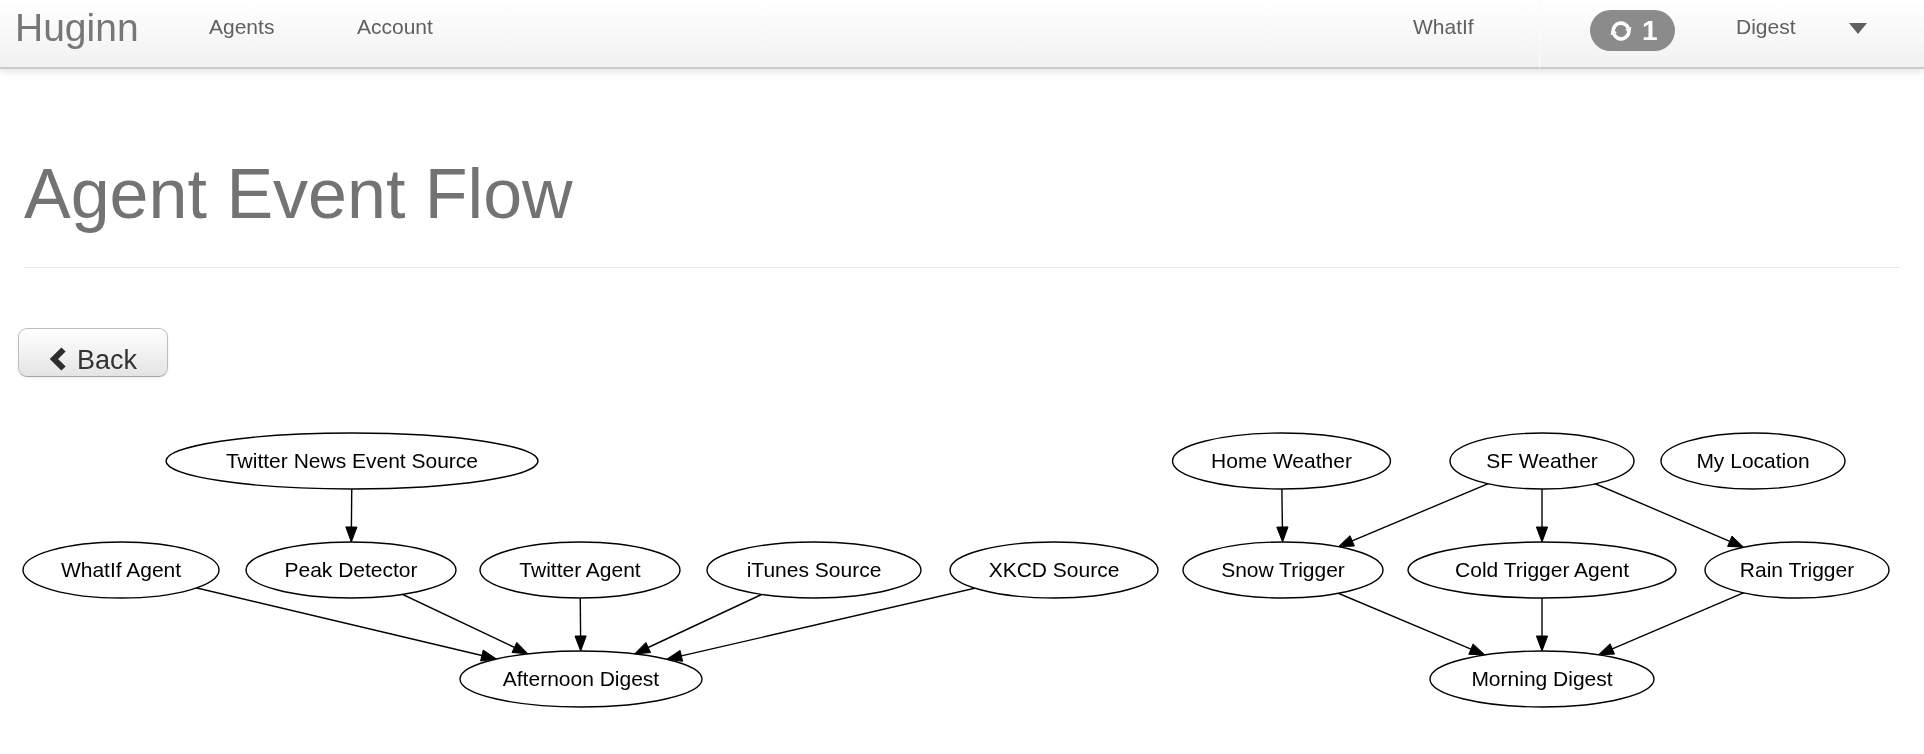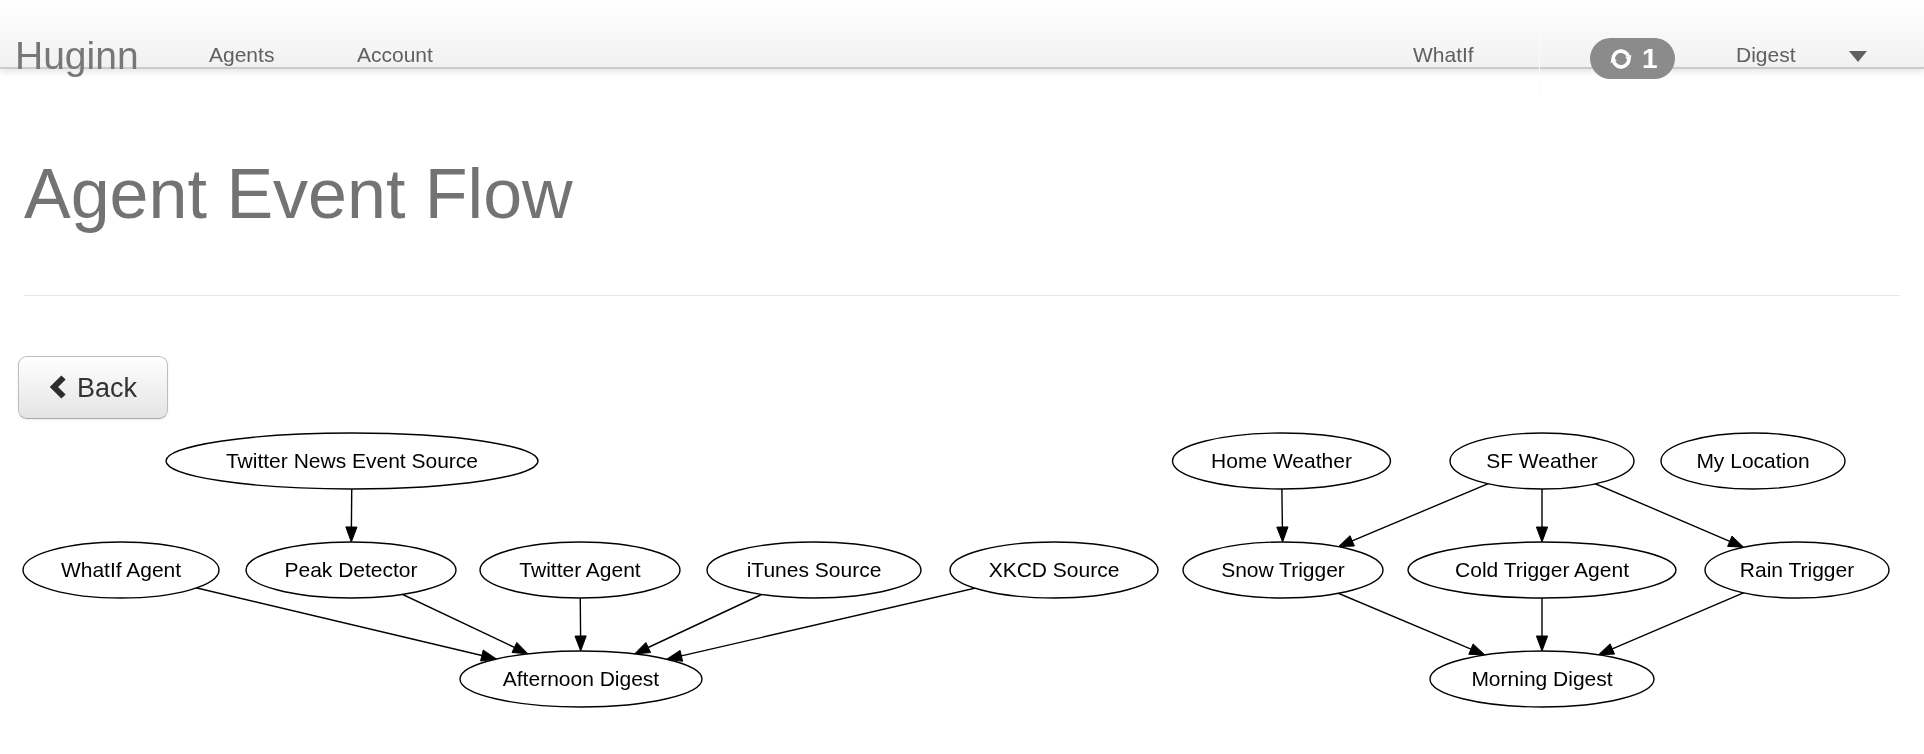--- a/index.html
+++ b/index.html
@@ -1,30 +1,30 @@
 <!DOCTYPE html>
 <html><head>
 <meta charset="utf-8">
 <title>Agent Event Flow</title>
 <style>
 * { margin:0; padding:0; box-sizing:border-box; }
 html,body { width:1924px; height:754px; background:#ffffff; font-family:"Liberation Sans",sans-serif; position:relative; overflow:hidden; }
 .navbar { position:absolute; left:0; top:0; width:1924px; height:69px;
   background:linear-gradient(#ffffff,#f1f1f1); border-bottom:2px solid #cbcbcb;
   box-shadow:0 3px 7px rgba(0,0,0,.10); }
-.abs { position:absolute;margin-top:28px; }
+.abs { position:absolute; }
 .brand { left:15px; top:6px; font-size:39px; color:#777777; }
 .nlink { font-size:21px; color:#606060; top:15px; }
 .divider { left:1539px; top:0; width:1px; height:68px; background:#e8e8e8; border-right:1px solid #fbfbfb; }
 .badge { left:1590px; top:10px; width:85px; height:41px; border-radius:21px; background:#8b8b8b; }
 .badge b { position:absolute; left:52px; top:5px; font-size:28px; color:#ffffff; font-weight:bold; }
 .caret { left:1849px; top:23px; width:0; height:0; border-left:9px solid transparent; border-right:9px solid transparent; border-top:11px solid #606060; }
 h1 { position:absolute; left:24px; top:154px; font-size:70px; font-weight:normal; color:#737373; letter-spacing:0; }
 .rule { left:24px; top:267px; width:1876px; height:1px; background:#e8e8e8; }
-.btn { left:18px; top:328px; width:150px; height:63px; border:1px solid #bdbdbd; border-bottom-color:#a5a5a5;
+.btn { left:18px; top:328px; width:150px; height:49px; border:1px solid #bdbdbd; border-bottom-color:#a5a5a5;
   border-radius:9px; background:linear-gradient(#ffffff,#e4e4e4); box-shadow:inset 0 1px 0 rgba(255,255,255,.3), 0 1px 3px rgba(0,0,0,.07);text-align:center; }
 .btn span { position:absolute; left:58px; top:16px; font-size:27px; color:#333333; }
 </style>
 </head>
 <body>
 <svg width="1924" height="754" viewBox="0 0 1924 754" style="position:absolute;left:0;top:0">
 <g fill="none" stroke="#000000" stroke-width="1.4">
 <path d="M352.0,461.0 L351.4,527.0"></path>
 <path d="M121.0,570.0 L481.9,655.5"></path>
 <path d="M351.0,570.0 L514.4,647.4"></path>

